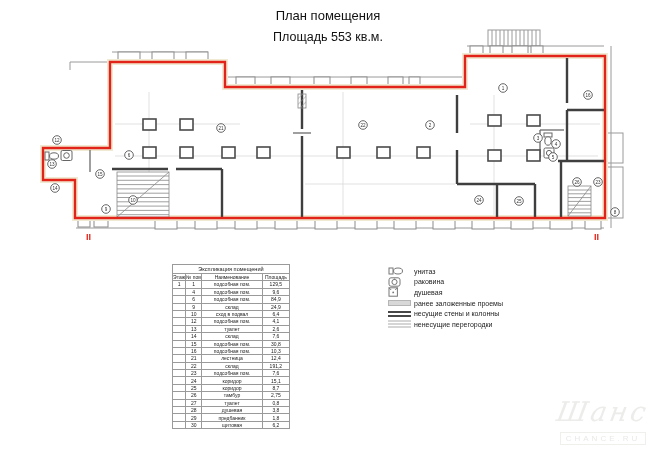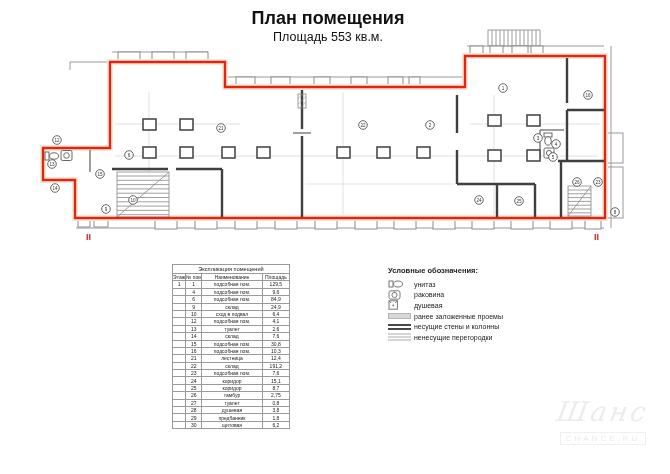--- a/index.html
+++ b/index.html
@@ -1,20 +1,20 @@
 <!DOCTYPE html>
 <html><head>
 <meta charset="utf-8">
 <style>
   html,body{margin:0;padding:0;background:#fff;}
   #page{position:relative;width:670px;height:474px;background:#fff;overflow:hidden;
         font-family:"Liberation Sans",sans-serif;}
   #plan-svg{position:absolute;left:0;top:0;}
   .title-line{position:absolute;left:0;width:656px;text-align:center;color:#111;}
-  .t1{top:8px;font-size:18px;font-weight:bold;}
+  .t1{top:8px;font-size:13px;font-weight:normal;}
   .t2{top:30px;font-size:12.5px;font-weight:normal;}
   
   .expl{position:absolute;left:172px;top:264px;width:118px;border-collapse:collapse;
         table-layout:fixed;font-size:5px;line-height:6.2px;color:#222;}
   .expl th,.expl td{border:0.8px solid #9a9a9a;padding:0;text-align:center;
         overflow:hidden;white-space:nowrap;font-weight:normal;height:6.4px;}
   .expl .tbl-title{font-size:5.6px;height:8px;}
   .c0{width:13px;} .c1{width:16px;} .c2{width:60px;} .c3{width:27px;}
   
   .legend{position:absolute;left:388px;top:266px;width:180px;color:#222;}
@@ -421,21 +421,20 @@
         <tr>
           <td></td>
           <td>30</td>
           <td>щитовая</td>
           <td>6,2</td>
         </tr>
       </tbody>
   </table>
 
   <div class="legend">
-    <div class="legend-title">Условные обозначения:</div>
     <div id="legend-items">
         <div class="leg-row">
           <span class="leg-icon">
             <svg width="24" height="10" viewBox="0 0 24 10">
               <rect x="1" y="2" width="4" height="6" fill="#fff" stroke="#777"></rect>
               <ellipse cx="10" cy="5" rx="4.5" ry="3" fill="#fff" stroke="#777"></ellipse>
             </svg>
           </span>
           <span class="leg-label">унитаз</span>
         </div>

